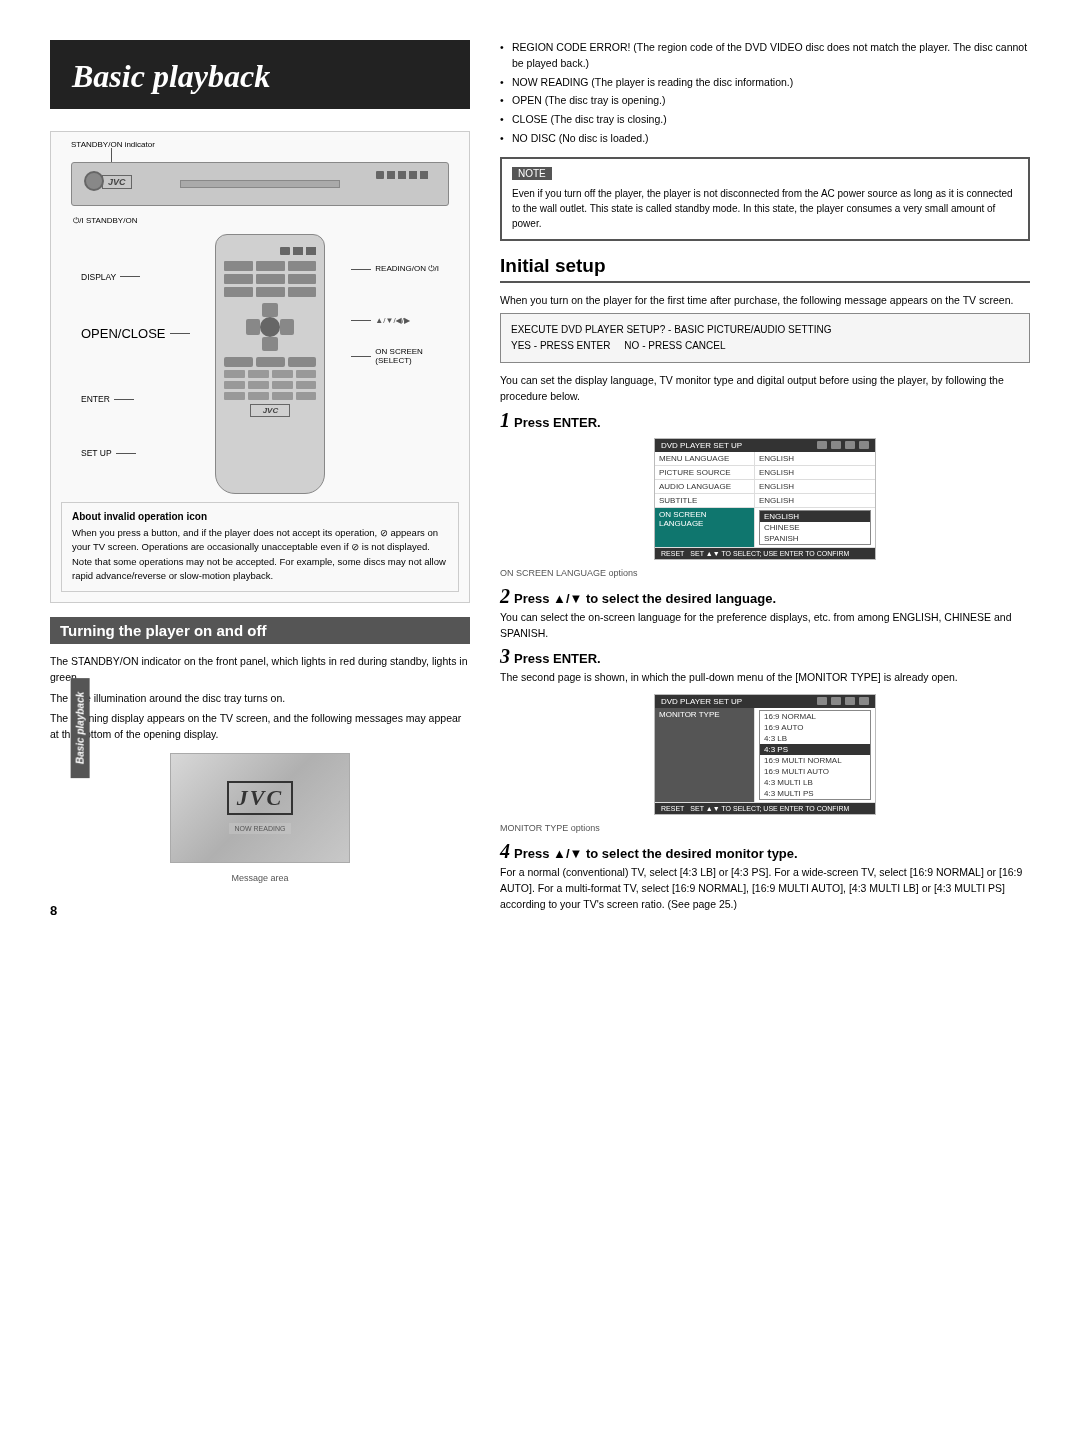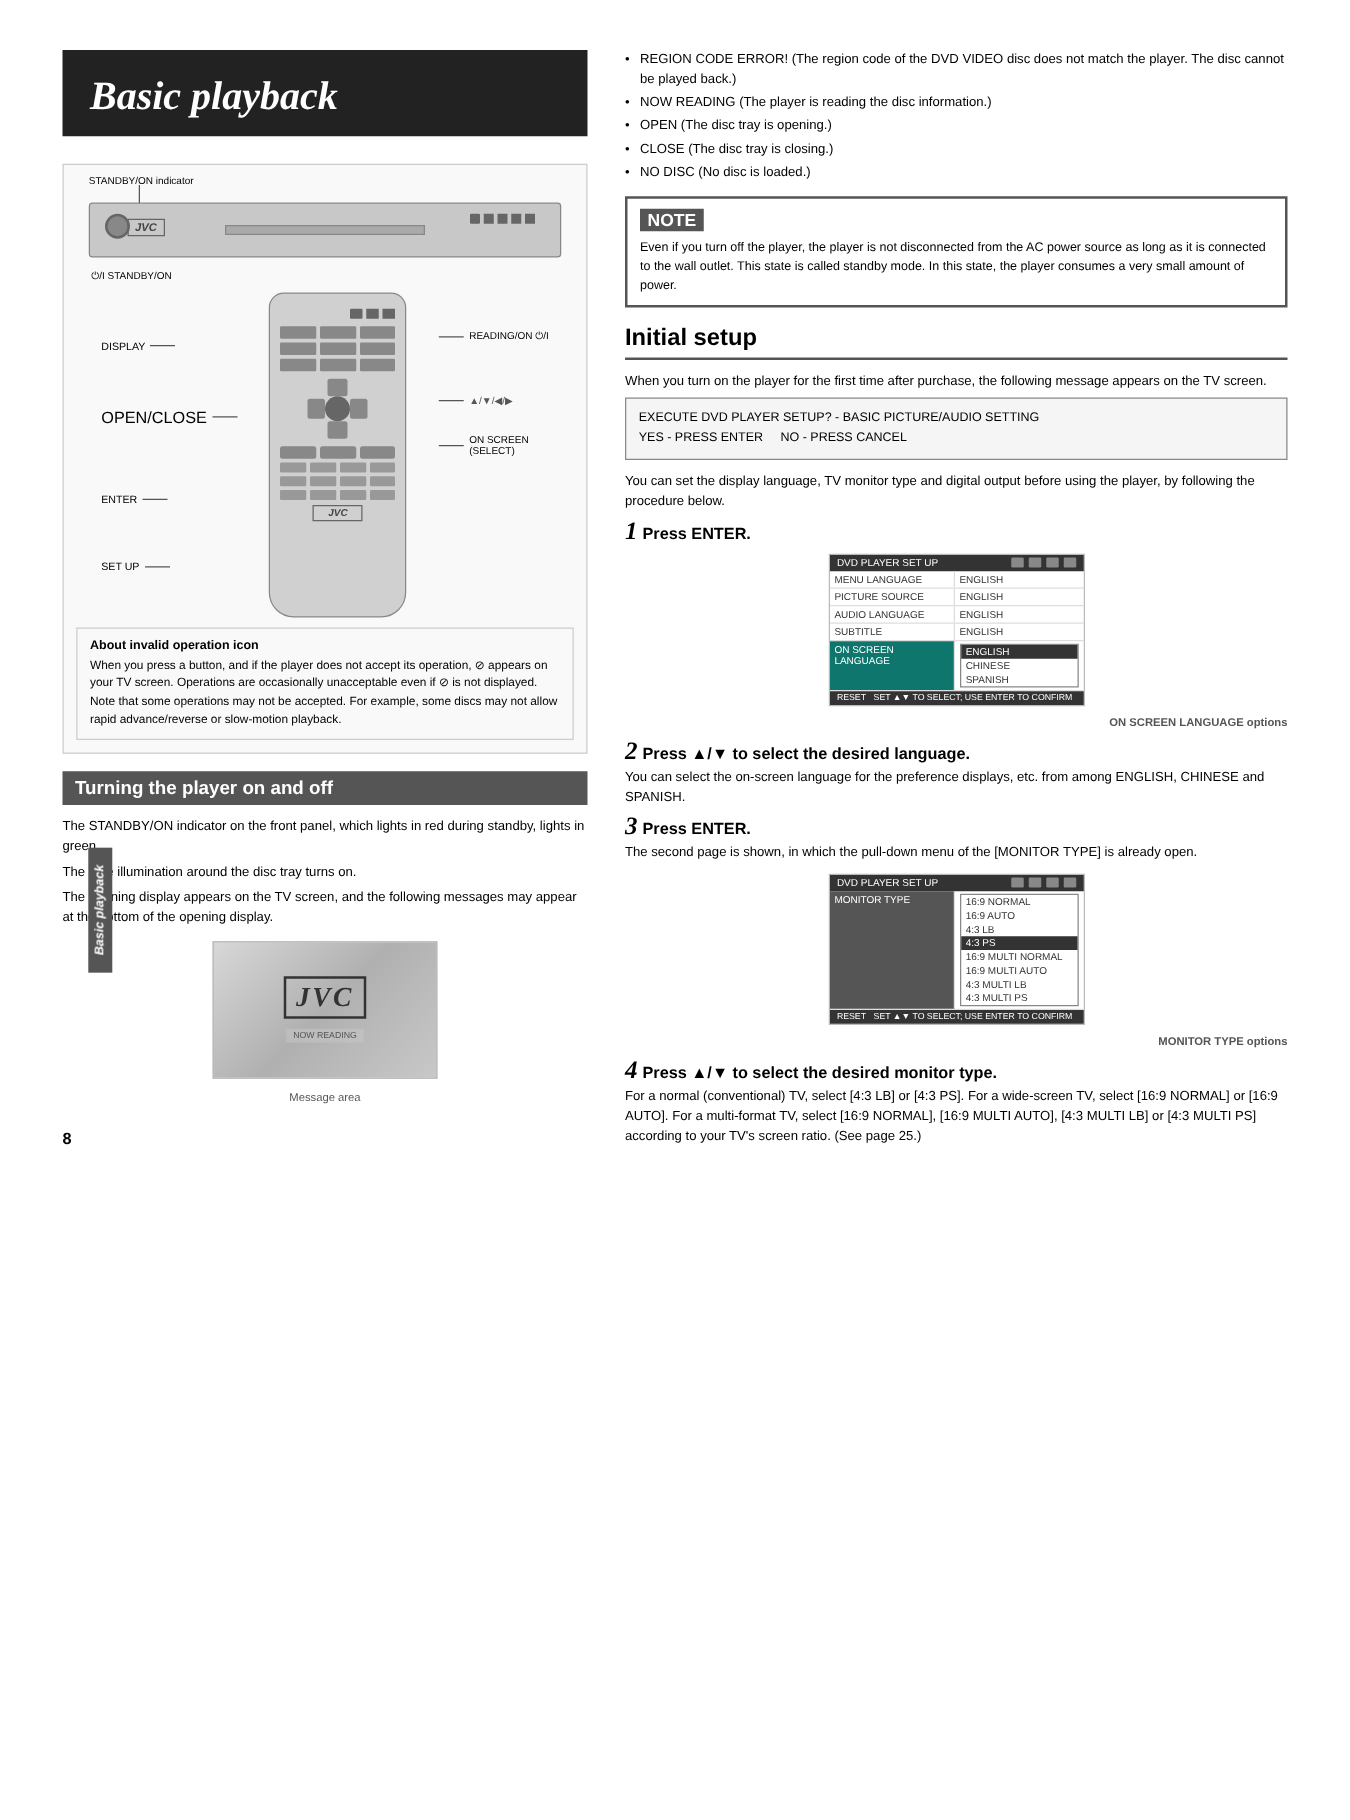--- a/index.html
+++ b/index.html
@@ -194,22 +194,22 @@
       left: 0;
     }
     .note-box {
       border: 2px solid #555;
       padding: 8px 10px;
       margin-bottom: 14px;
     }
     .note-label {
       background: #555;
       color: #fff;
-      font-size: 14px;
-      font-weight: bold;
+      font-size: 10px;
+      font-weight: normal;
       padding: 1px 6px;
       display: inline-block;
       margin-bottom: 6px;
     }
     .note-text {
       font-size: 10px;
       line-height: 1.5;
     }
     .section-heading {
       font-size: 19px;
@@ -238,26 +238,25 @@
       font-weight: bold;
       font-style: italic;
       font-family: Georgia, serif;
       line-height: 1;
     }
     .step-text {
       font-size: 13px;
       font-weight: bold;
     }
     .screen-caption {
-      text-align: right;
+      text-align: left;
       font-size: 9px;
       color: #555;
       margin-top: 2px;
       margin-bottom: 8px;
-      font-weight: bold;
     }
     .remote-layout {
       display: flex;
       position: relative;
       margin: 0 20px;
     }
     .labels-left {
       display: flex;
       flex-direction: column;
       justify-content: space-around;
@@ -301,21 +300,21 @@
       font-size: 8px;
       color: #555;
     }
     .remote-wrapper {
       flex: 1;
       display: flex;
       justify-content: center;
     }
     .on-screen-screen {
       border: 1px solid #bbb;
-      width: 205px;
+      width: 222px;
       margin: 8px auto;
       font-size: 8px;
     }
     .screen-title-row {
       background: #333;
       color: #fff;
       padding: 2px 6px;
       font-size: 8px;
       display: flex;
       justify-content: space-between;

